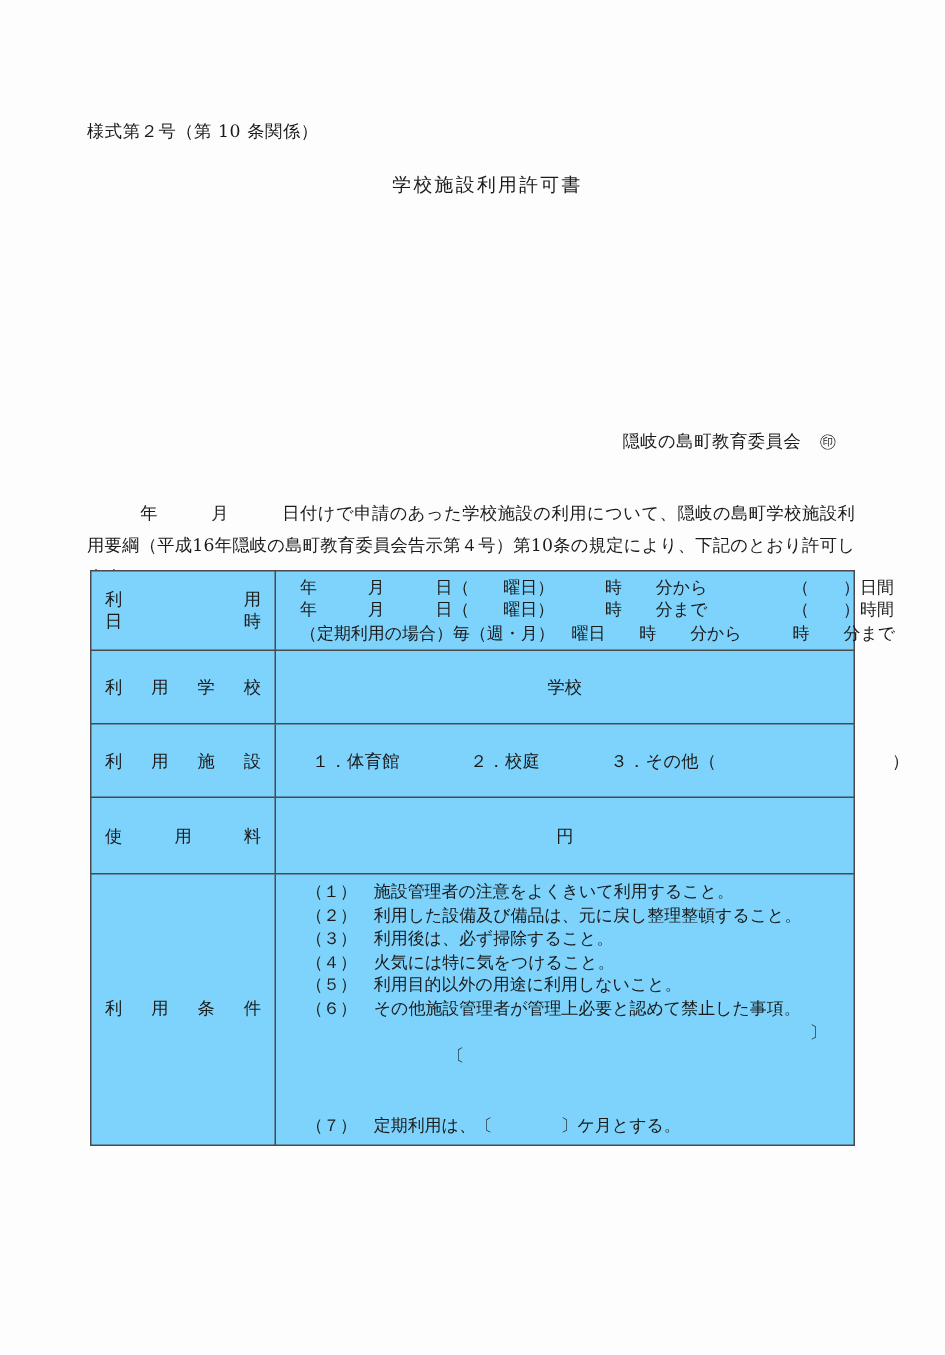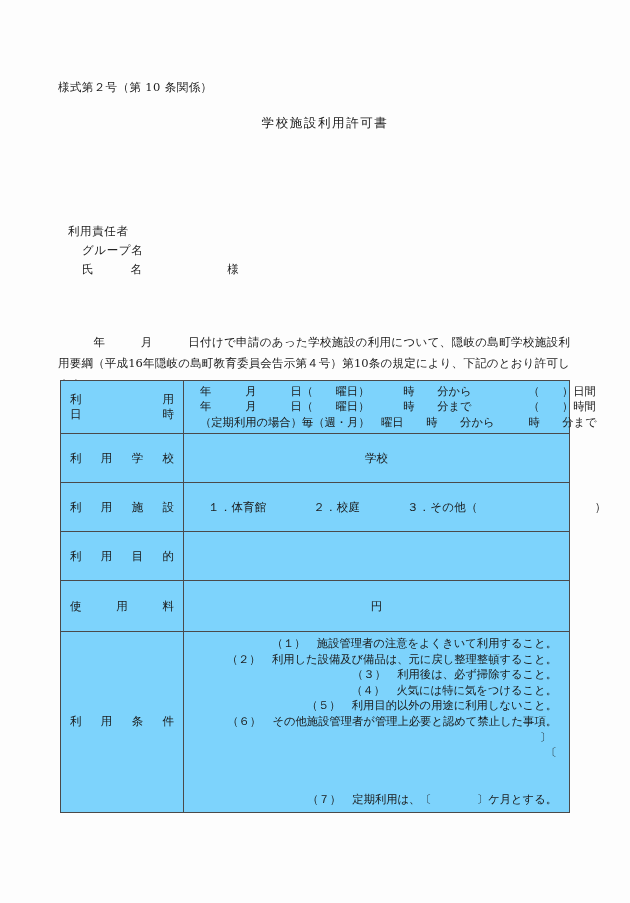--- a/index.html
+++ b/index.html
@@ -120,21 +120,21 @@
   }
   .form-table td.body {
     padding: 0 6px;
   }
 
   .row-datetime td { height: 52px; }
   .row-school   td { height: 48px; }
   .row-facility td { height: 48px; }
   .row-purpose  td { height: 48px; }
   .row-fee      td { height: 50px; }
-  .row-terms    td { height: 132px; vertical-align: middle; text-align: right; }
+  .row-terms    td { height: 132px; vertical-align: middle; }
 
   .dt-lines {
     font-size: 11.3px;
     line-height: 15.5px;
     white-space: pre;
     padding-left: 10px;
   }
   .center-cell {
     text-align: center;
     padding-right: 8px;
@@ -171,26 +171,22 @@
 </head>
 <body>
 
 <div class="page">
 
   <div class="form-no">様式第２号（第 10 条関係）</div>
 
   <div class="doc-title">学校施設利用許可書</div>
 
 
-  <div class="addressee">
-    <div class="lvl1">利用責任者</div>
-    <div class="lvl2">グループ名</div>
-    <div class="lvl3">氏　　　名　　　　　　　様</div>
-  </div>
-
+
+  <div class="issuer">隠岐の島町教育委員会　㊞</div>
 
   <div class="lead">　　　年　　　月　　　日付けで申請のあった学校施設の利用について、隠岐の島町学校施設利用要綱（平成16年隠岐の島町教育委員会告示第４号）第10条の規定により、下記のとおり許可します。</div>
 
   <table class="form-table">
     <tbody>
       <tr class="row-datetime">
         <td class="label">
           <span class="label-inner">利用</span>
           <span class="label-inner">日時</span>
         </td>
@@ -206,24 +202,20 @@
         <td class="body center-cell">学校</td>
       </tr>
 
       <tr class="row-facility">
         <td class="label">利用施設</td>
         <td class="body">
           <div class="facility-line">１．体育館　　　　２．校庭　　　　３．その他（　　　　　　　　　　）</div>
         </td>
       </tr>
 
-      <tr class="row-purpose">
-        <td class="label">利用目的</td>
-        <td class="body"></td>
-      </tr>
 
       <tr class="row-fee">
         <td class="label">使用料</td>
         <td class="body fee-line">円</td>
       </tr>
 
       <tr class="row-terms">
         <td class="label">利用条件</td>
         <td class="body">
           <div class="terms">

